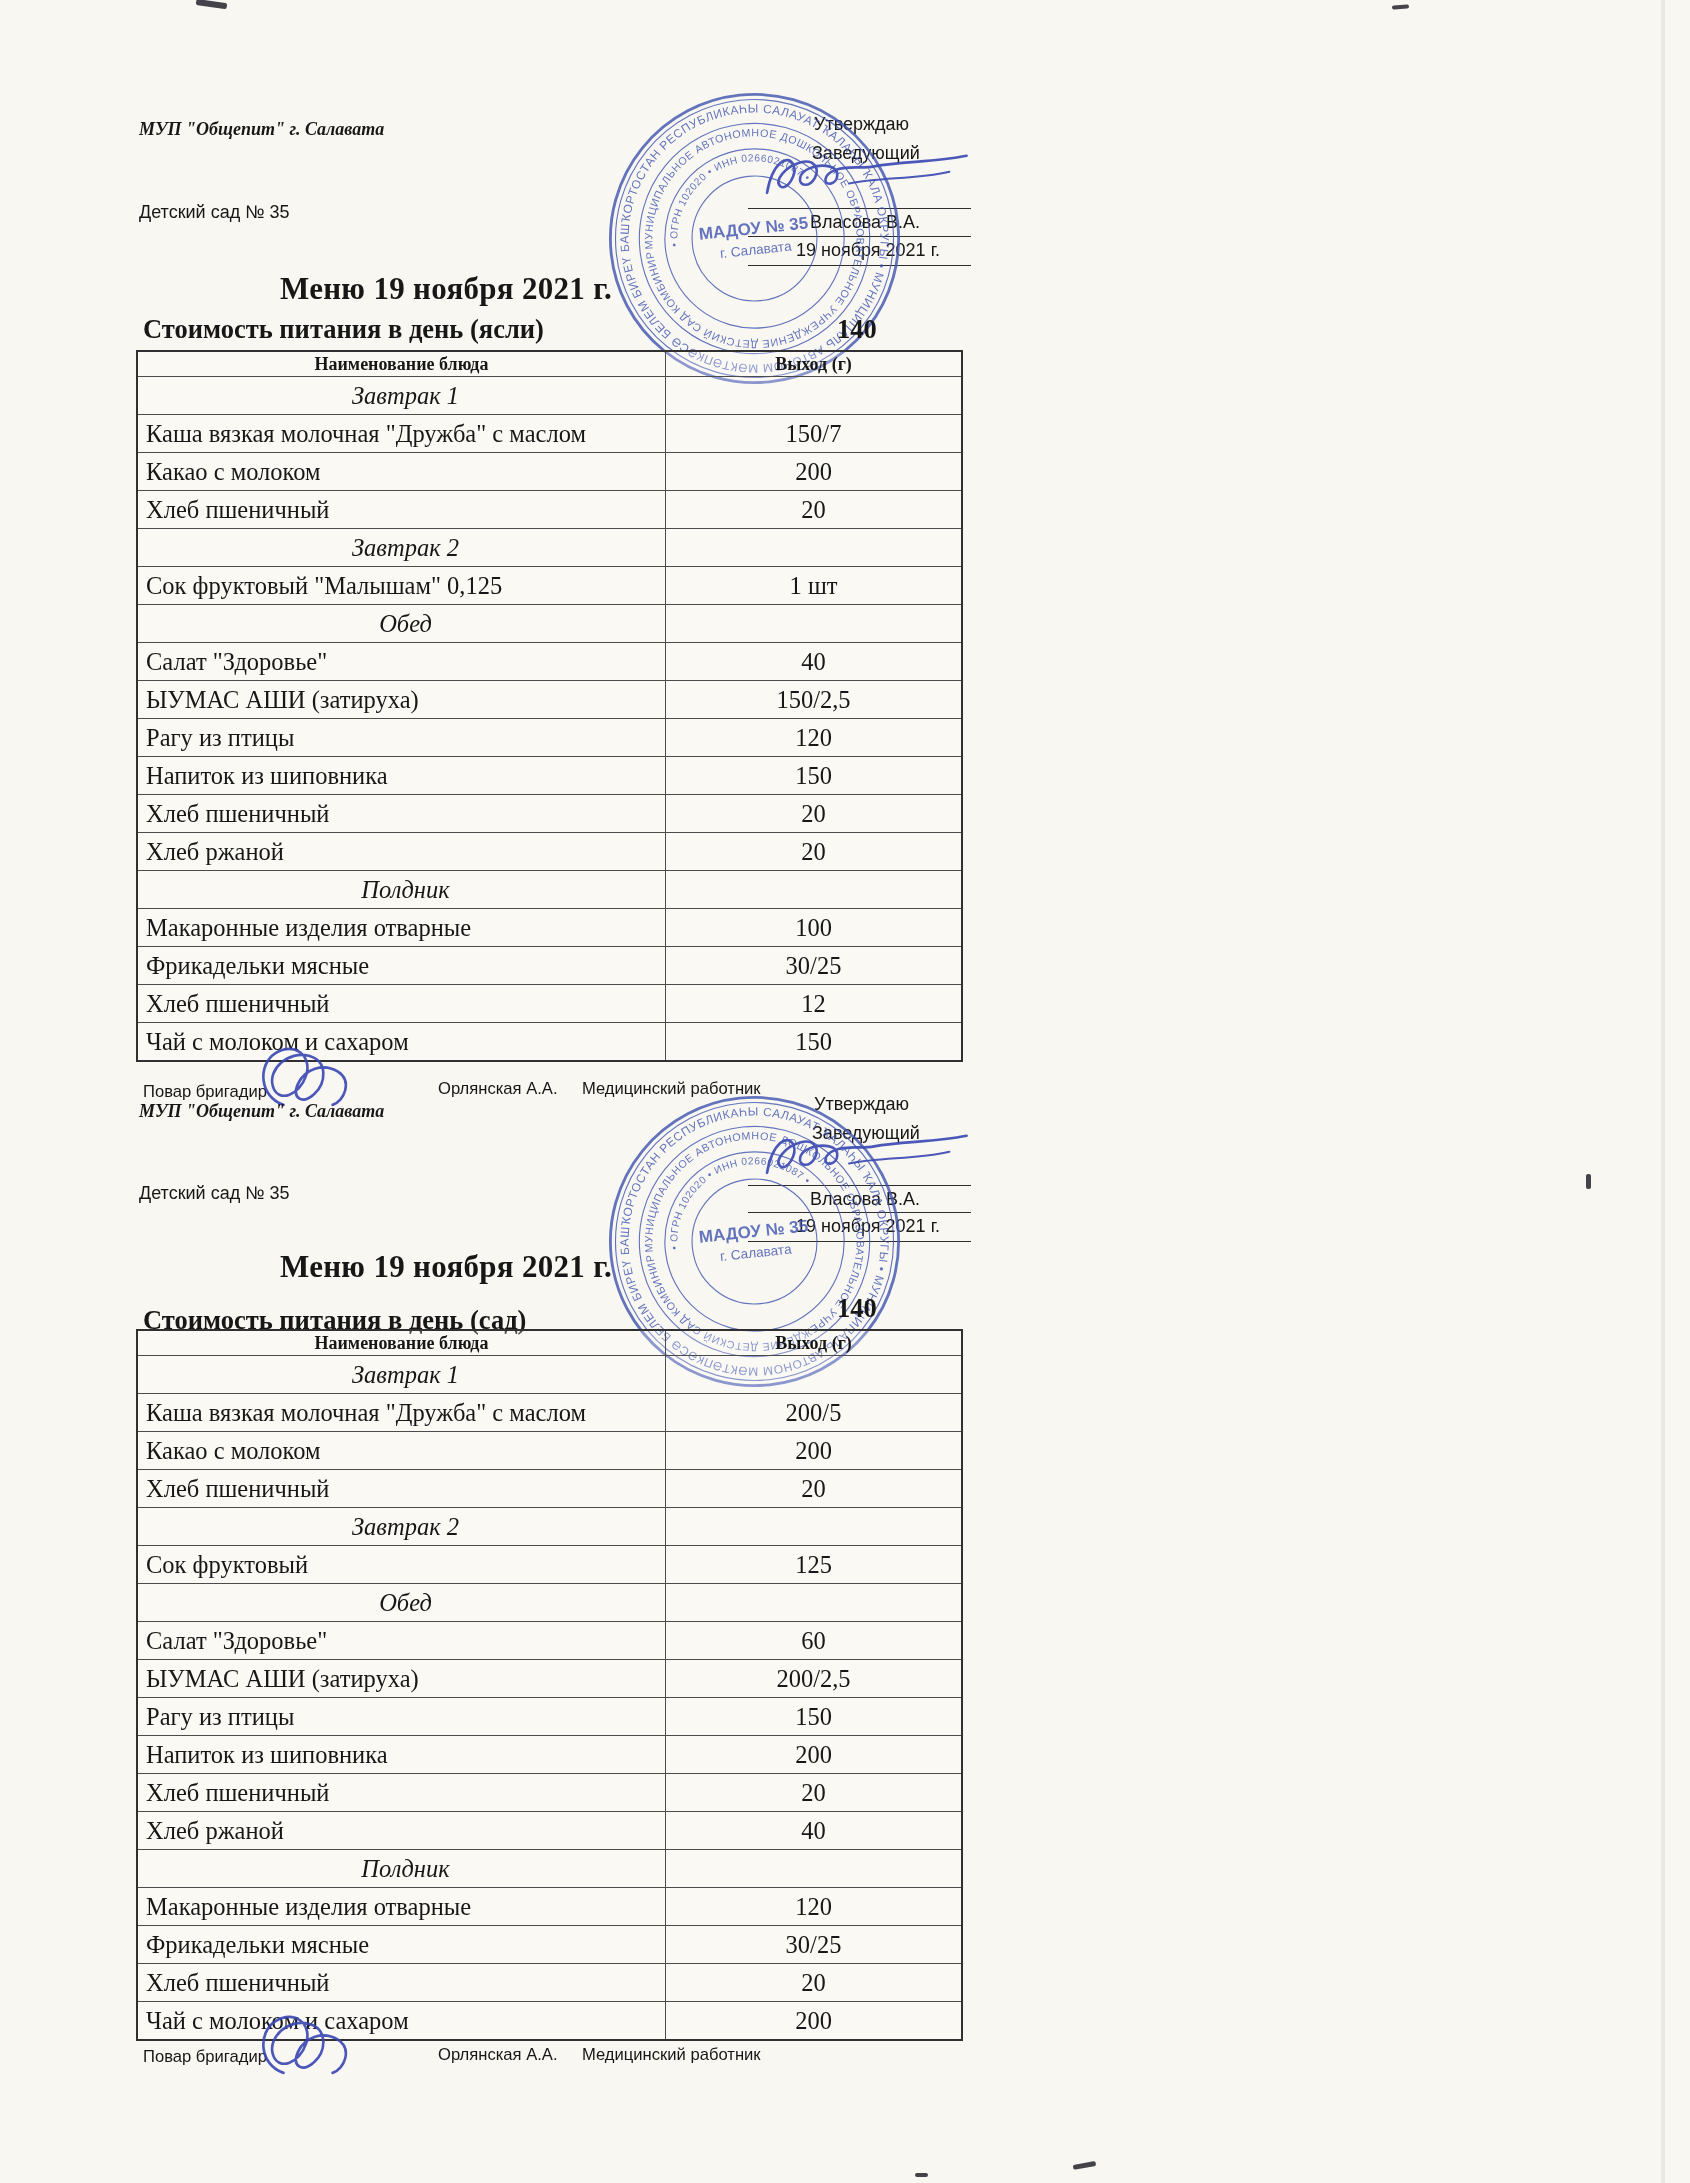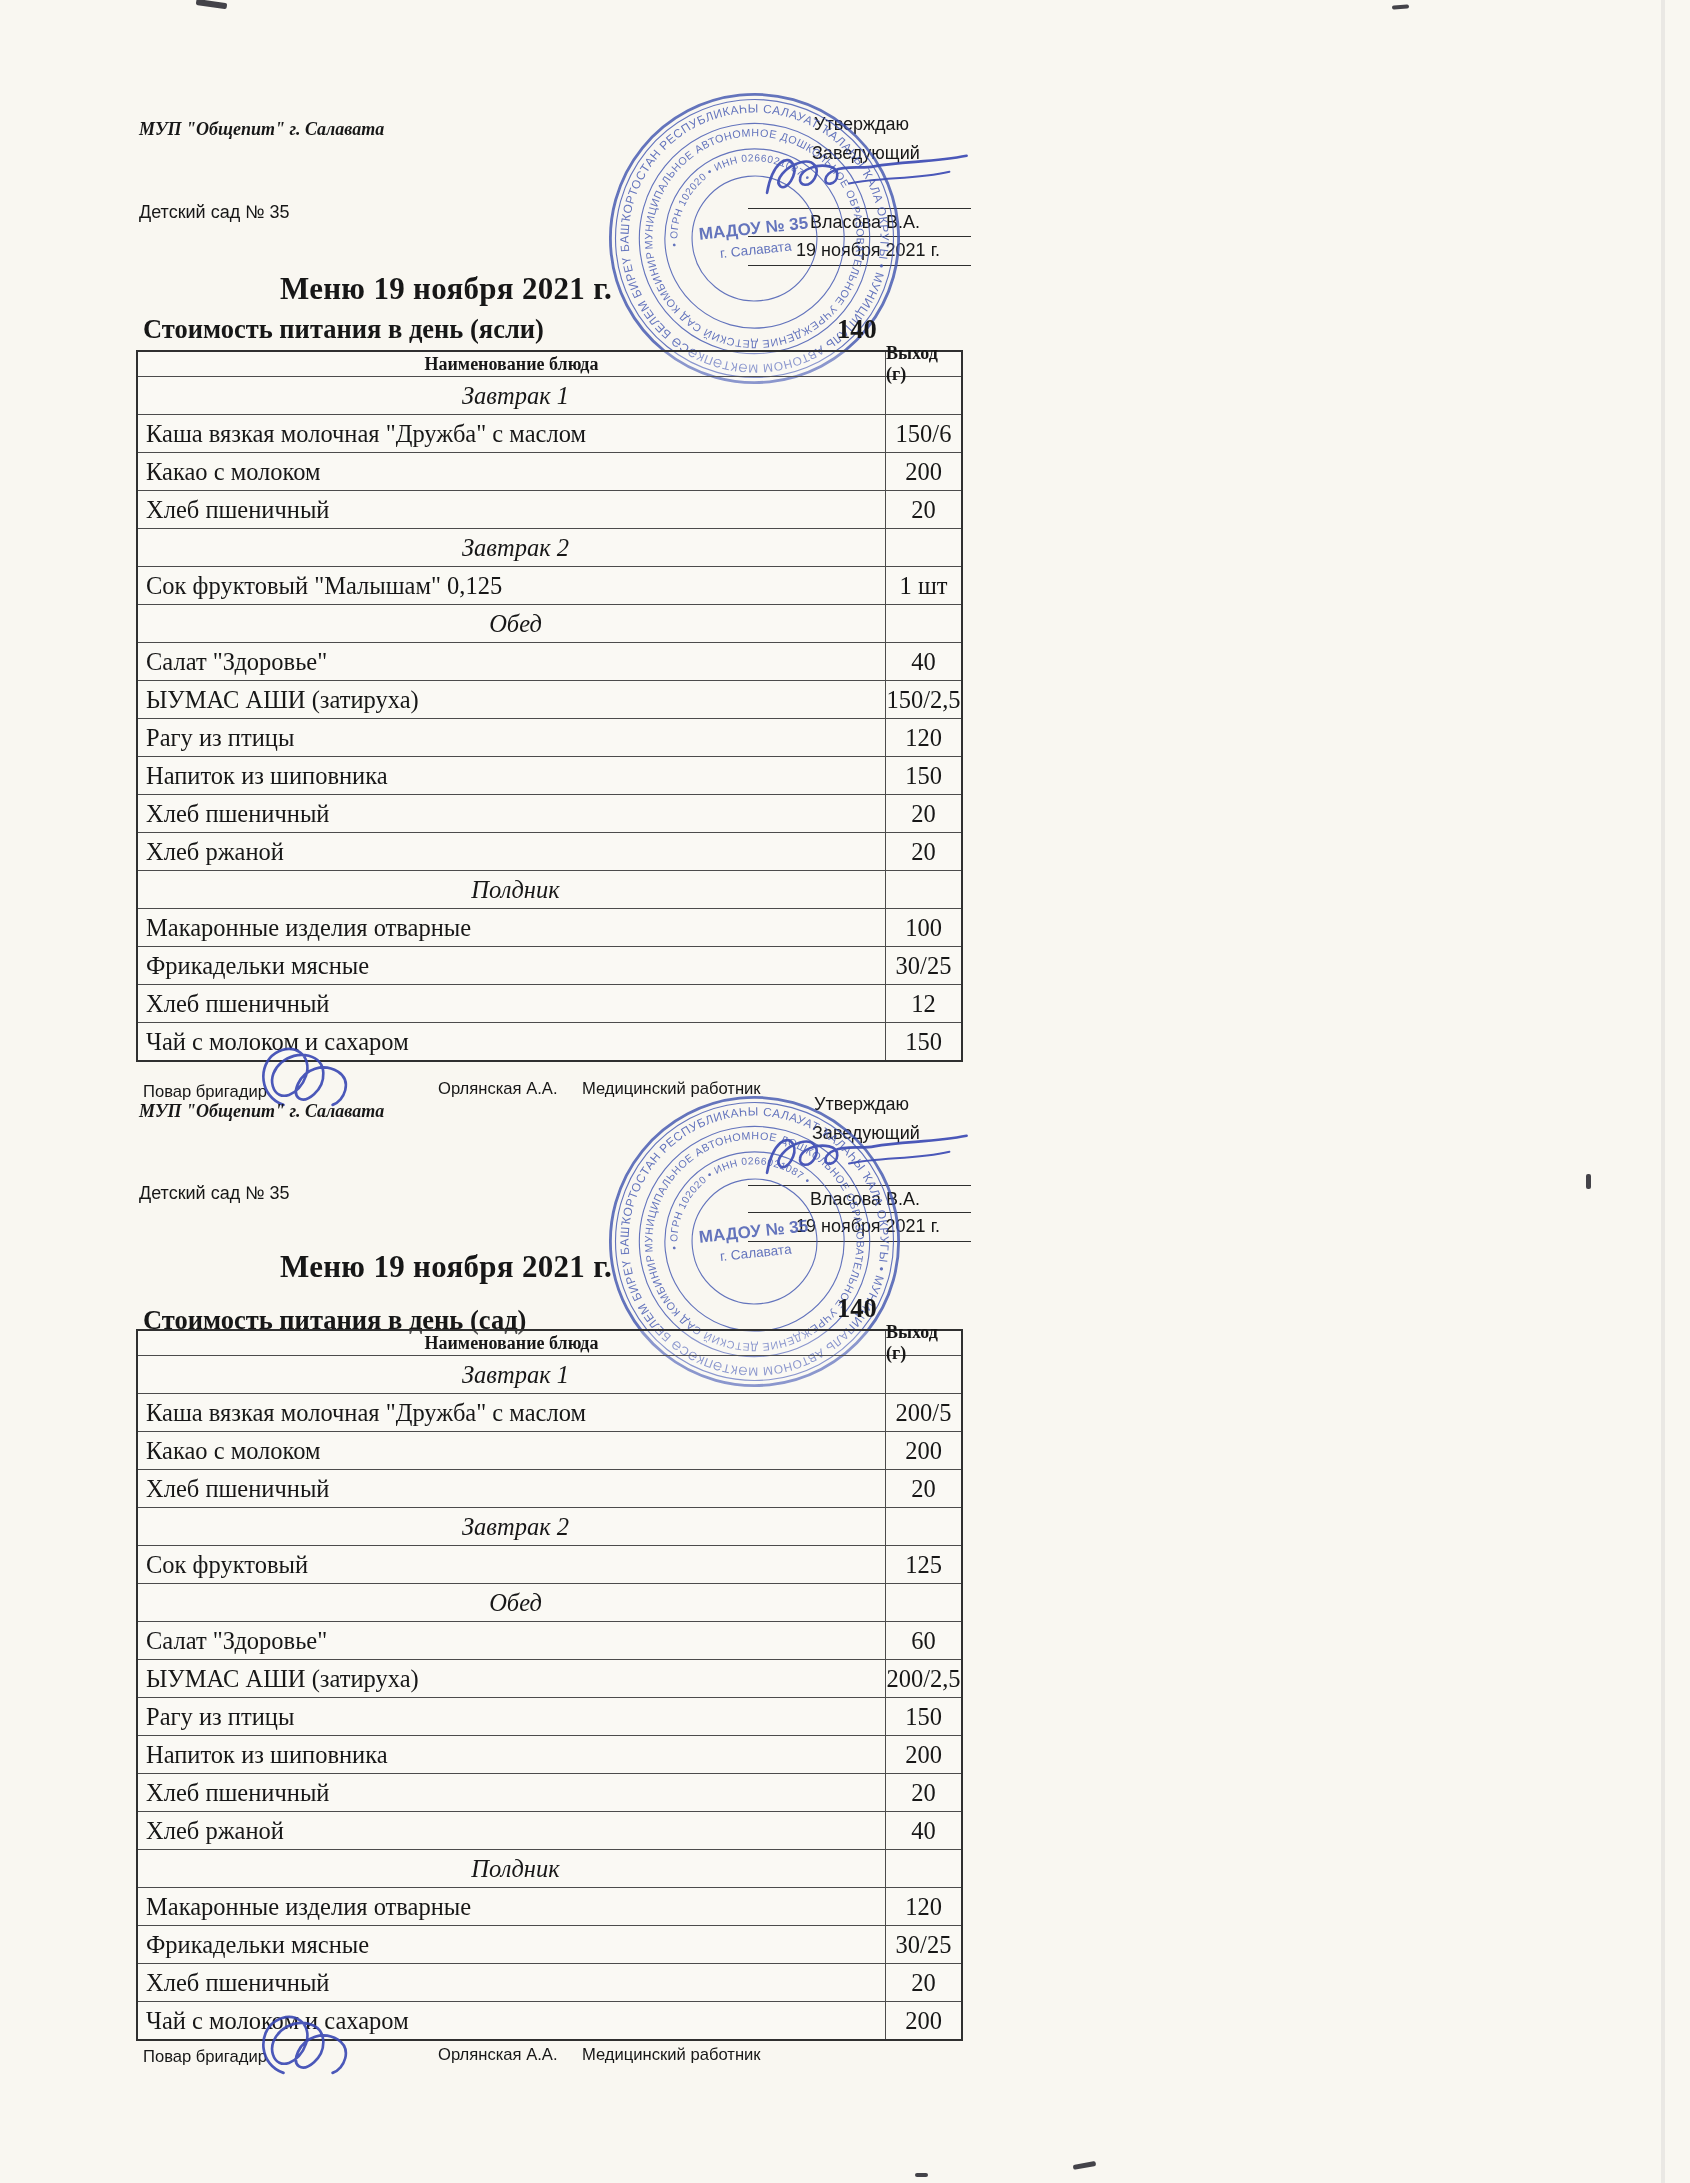--- a/index.html
+++ b/index.html
@@ -9,21 +9,21 @@
        font-family:"Liberation Serif",serif;}
   .ap{position:absolute;font-family:"Liberation Sans",sans-serif;font-size:18px;}
   .ds{position:absolute;font-family:"Liberation Sans",sans-serif;font-size:18px;}
   .foot{position:absolute;font-family:"Liberation Sans",sans-serif;font-size:16.6px;}
   .rule{position:absolute;border-top:1.3px solid #2e2e2e;height:0;}
   .title{position:absolute;font-size:31px;font-weight:bold;letter-spacing:0.3px;text-align:center;}
   .cost{position:absolute;font-size:26.5px;font-weight:bold;}
   .menu-table{position:absolute;left:136px;width:827px;border:2px solid #303030;box-sizing:border-box;background:rgba(255,255,255,.25);}
   .trow{display:flex;height:37px;border-top:1.3px solid #4c4c4c;}
   .trow.thead{height:24px;border-top:none;}
-  .cname{width:748px;border-right:1.3px solid #4c4c4c;display:flex;align-items:center;
+  .cname{width:528px;border-right:1.3px solid #4c4c4c;display:flex;align-items:center;
          padding-left:8px;font-size:24.5px;box-sizing:border-box;}
   .cout{flex:1;display:flex;align-items:center;justify-content:center;font-size:24.5px;}
   .thead .cname,.thead .cout{font-size:18px;font-weight:bold;justify-content:center;padding-left:0;}
   .sec .cname{justify-content:center;font-weight:normal;font-style:italic;padding-left:8px;}
   .stamp{position:absolute;opacity:.8;transform:rotate(-6deg);}
   .stamp text{font-family:"Liberation Sans",sans-serif;}
   .sig{position:absolute;opacity:.9;}
   .mark{position:absolute;background:#24232b;border-radius:2px;opacity:.85;}
   .crease{position:absolute;right:26.5px;top:0;width:4px;height:100%;background:rgba(60,60,72,.08);}
 </style>
@@ -79,21 +79,21 @@
     <div class="trow thead">
       <div class="cname">Наименование блюда</div>
       <div class="cout">Выход (г)</div>
     </div>
     <div class="trow sec">
         <div class="cname">Завтрак 1</div>
         <div class="cout"></div>
       </div>
     <div class="trow">
         <div class="cname">Каша вязкая молочная "Дружба" с маслом</div>
-        <div class="cout">150/6</div>
+        <div class="cout">150/7</div>
       </div>
     <div class="trow">
         <div class="cname">Какао с молоком</div>
         <div class="cout">200</div>
       </div>
     <div class="trow">
         <div class="cname">Хлеб пшеничный</div>
         <div class="cout">20</div>
       </div>
     <div class="trow sec">

